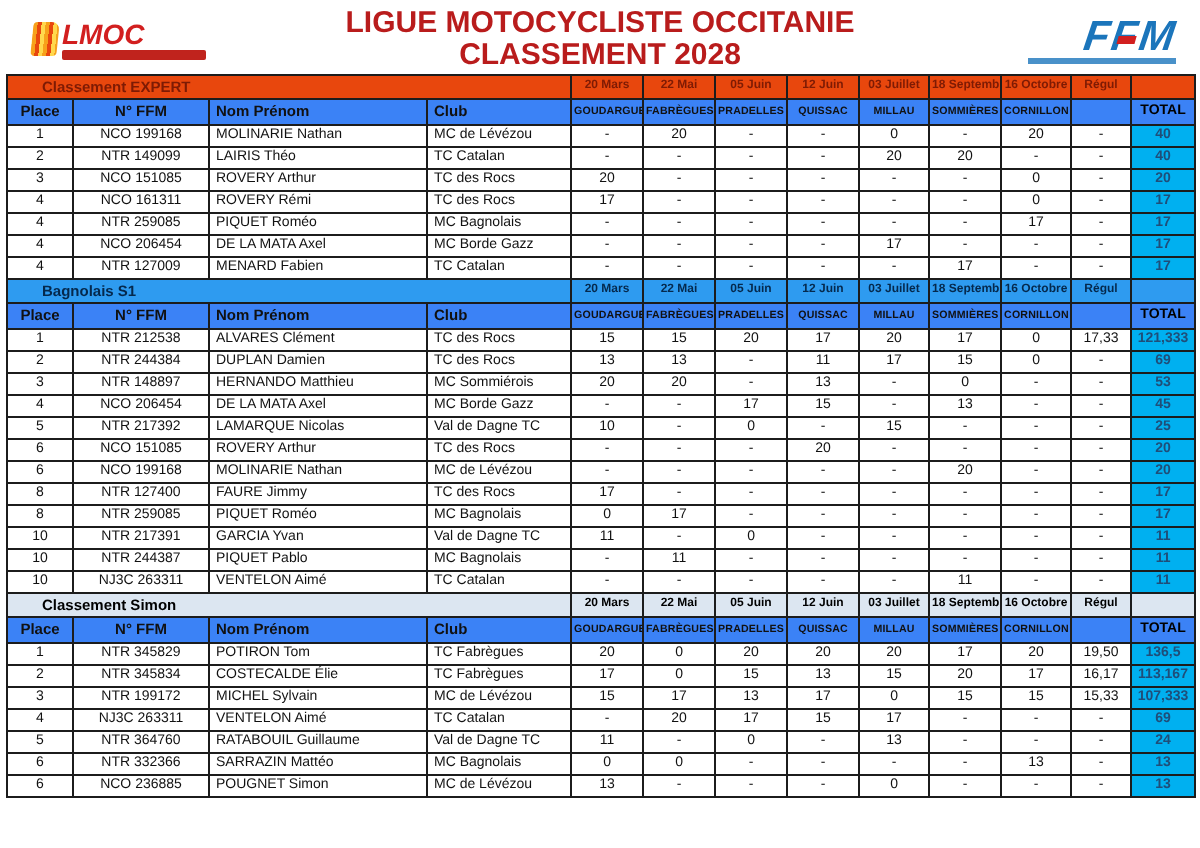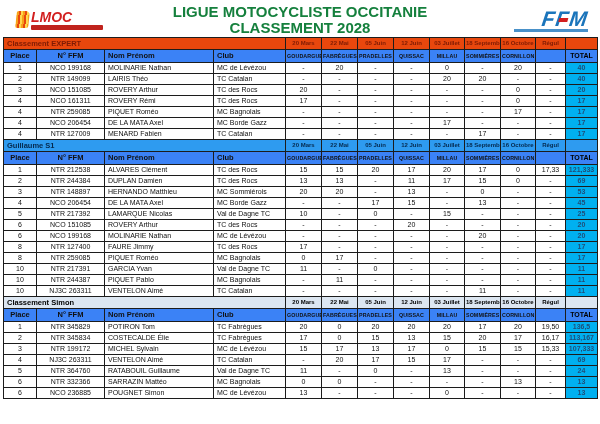--- a/index.html
+++ b/index.html
@@ -10,34 +10,34 @@
   .hdr{position:absolute;top:4px;left:4px;right:4px;height:32px;
        display:flex;align-items:center;}
   .logo-lmoc{width:120px;display:flex;align-items:flex-start;gap:2px;padding-left:12px;box-sizing:border-box;}
   .lmoc-flame{width:13px;height:17px;border-radius:2px 4px 2px 2px;
      background:repeating-linear-gradient(90deg,#f7a11b 0 2px,#e8470d 2px 4px,#ffd84d 4px 6px);
      transform:skewX(-6deg);}
   .lmoc-right{display:flex;flex-direction:column;}
   .lmoc-word{font-style:italic;font-weight:bold;font-size:14px;color:#d21f1f;
      letter-spacing:0px;line-height:13px;}
   .lmoc-bar{margin-top:1px;width:72px;height:5px;background:#c0231d;border-radius:1px;}
-  .title{flex:1;text-align:center;font-weight:bold;font-size:15px;line-height:16px;color:#15803d;}
+  .title{flex:1;text-align:center;font-weight:bold;font-size:15px;line-height:16px;color:#b91c1c;}
   .logo-ffm{width:120px;display:flex;flex-direction:column;align-items:flex-end;padding-right:8px;box-sizing:border-box;}
   .ffm-word{font-style:italic;font-weight:bold;font-size:21px;line-height:19px;color:#1b75bb;
      transform:skewX(-8deg);letter-spacing:1px;position:relative;}
   .ffm-word::after{content:"";position:absolute;left:17px;top:9px;width:9px;height:4px;
      background:#d21f1f;transform:skewX(-8deg);}
   .ffm-sub{margin-top:1px;width:74px;height:3px;background:#1b75bb;opacity:.8;}
 
   
   table{position:absolute;top:37px;left:3px;width:594px;border-collapse:collapse;table-layout:fixed;}
   td{border:1px solid #1c1c1c;font-size:7px;height:10px;line-height:10px;padding:0 1px;
      text-align:center;overflow:hidden;white-space:nowrap;color:#111;}
   tr.band td{height:11px;line-height:11px;font-weight:bold;}
-  td.section-label{text-align:left;font-size:7.5px;padding-left:3px;margin-left:41px;}
+  td.section-label{text-align:left;font-size:7.5px;padding-left:17px;margin-left:41px;}
   td.date-cell{font-size:6px;}
   tr.colhead td{font-weight:bold;height:12px;line-height:12px;background:#3b82f6;}
   td.info-h{font-size:7.5px;}
   td.info-h.left{text-align:left;padding-left:3px;margin-top:36px;}
   td.venue-h{font-size:5.3px;letter-spacing:.1px;}
   td.total-h{background:var(--total-bg);font-size:7px;color:#000;}
   td.name-cell,td.club-cell{text-align:left;padding-left:3px;}
   td.total-cell{background:var(--total-bg);color:#1f4e79;font-weight:bold;}
 
   tr.theme-expert td.themed{background:var(--expert-bg);color:var(--expert-txt);}
@@ -210,21 +210,21 @@
           <td class="score-cell">-</td>
           <td class="score-cell">-</td>
           <td class="score-cell">-</td>
           <td class="score-cell">-</td>
           <td class="score-cell">17</td>
           <td class="score-cell">-</td>
           <td class="score-cell">-</td>
           <td class="total-cell">17</td>
         </tr>
         <tr class="band theme-s1">
-          <td class="section-label themed" colspan="4">Guillaume S1</td>
+          <td class="section-label themed" colspan="4">Bagnolais S1</td>
           <td class="date-cell themed">20 Mars</td>
           <td class="date-cell themed">22 Mai</td>
           <td class="date-cell themed">05 Juin</td>
           <td class="date-cell themed">12 Juin</td>
           <td class="date-cell themed">03 Juillet</td>
           <td class="date-cell themed">18 Septembre</td>
           <td class="date-cell themed">16 Octobre</td>
           <td class="date-cell themed">Régul</td>
           <td class="themed"></td>
         </tr>

